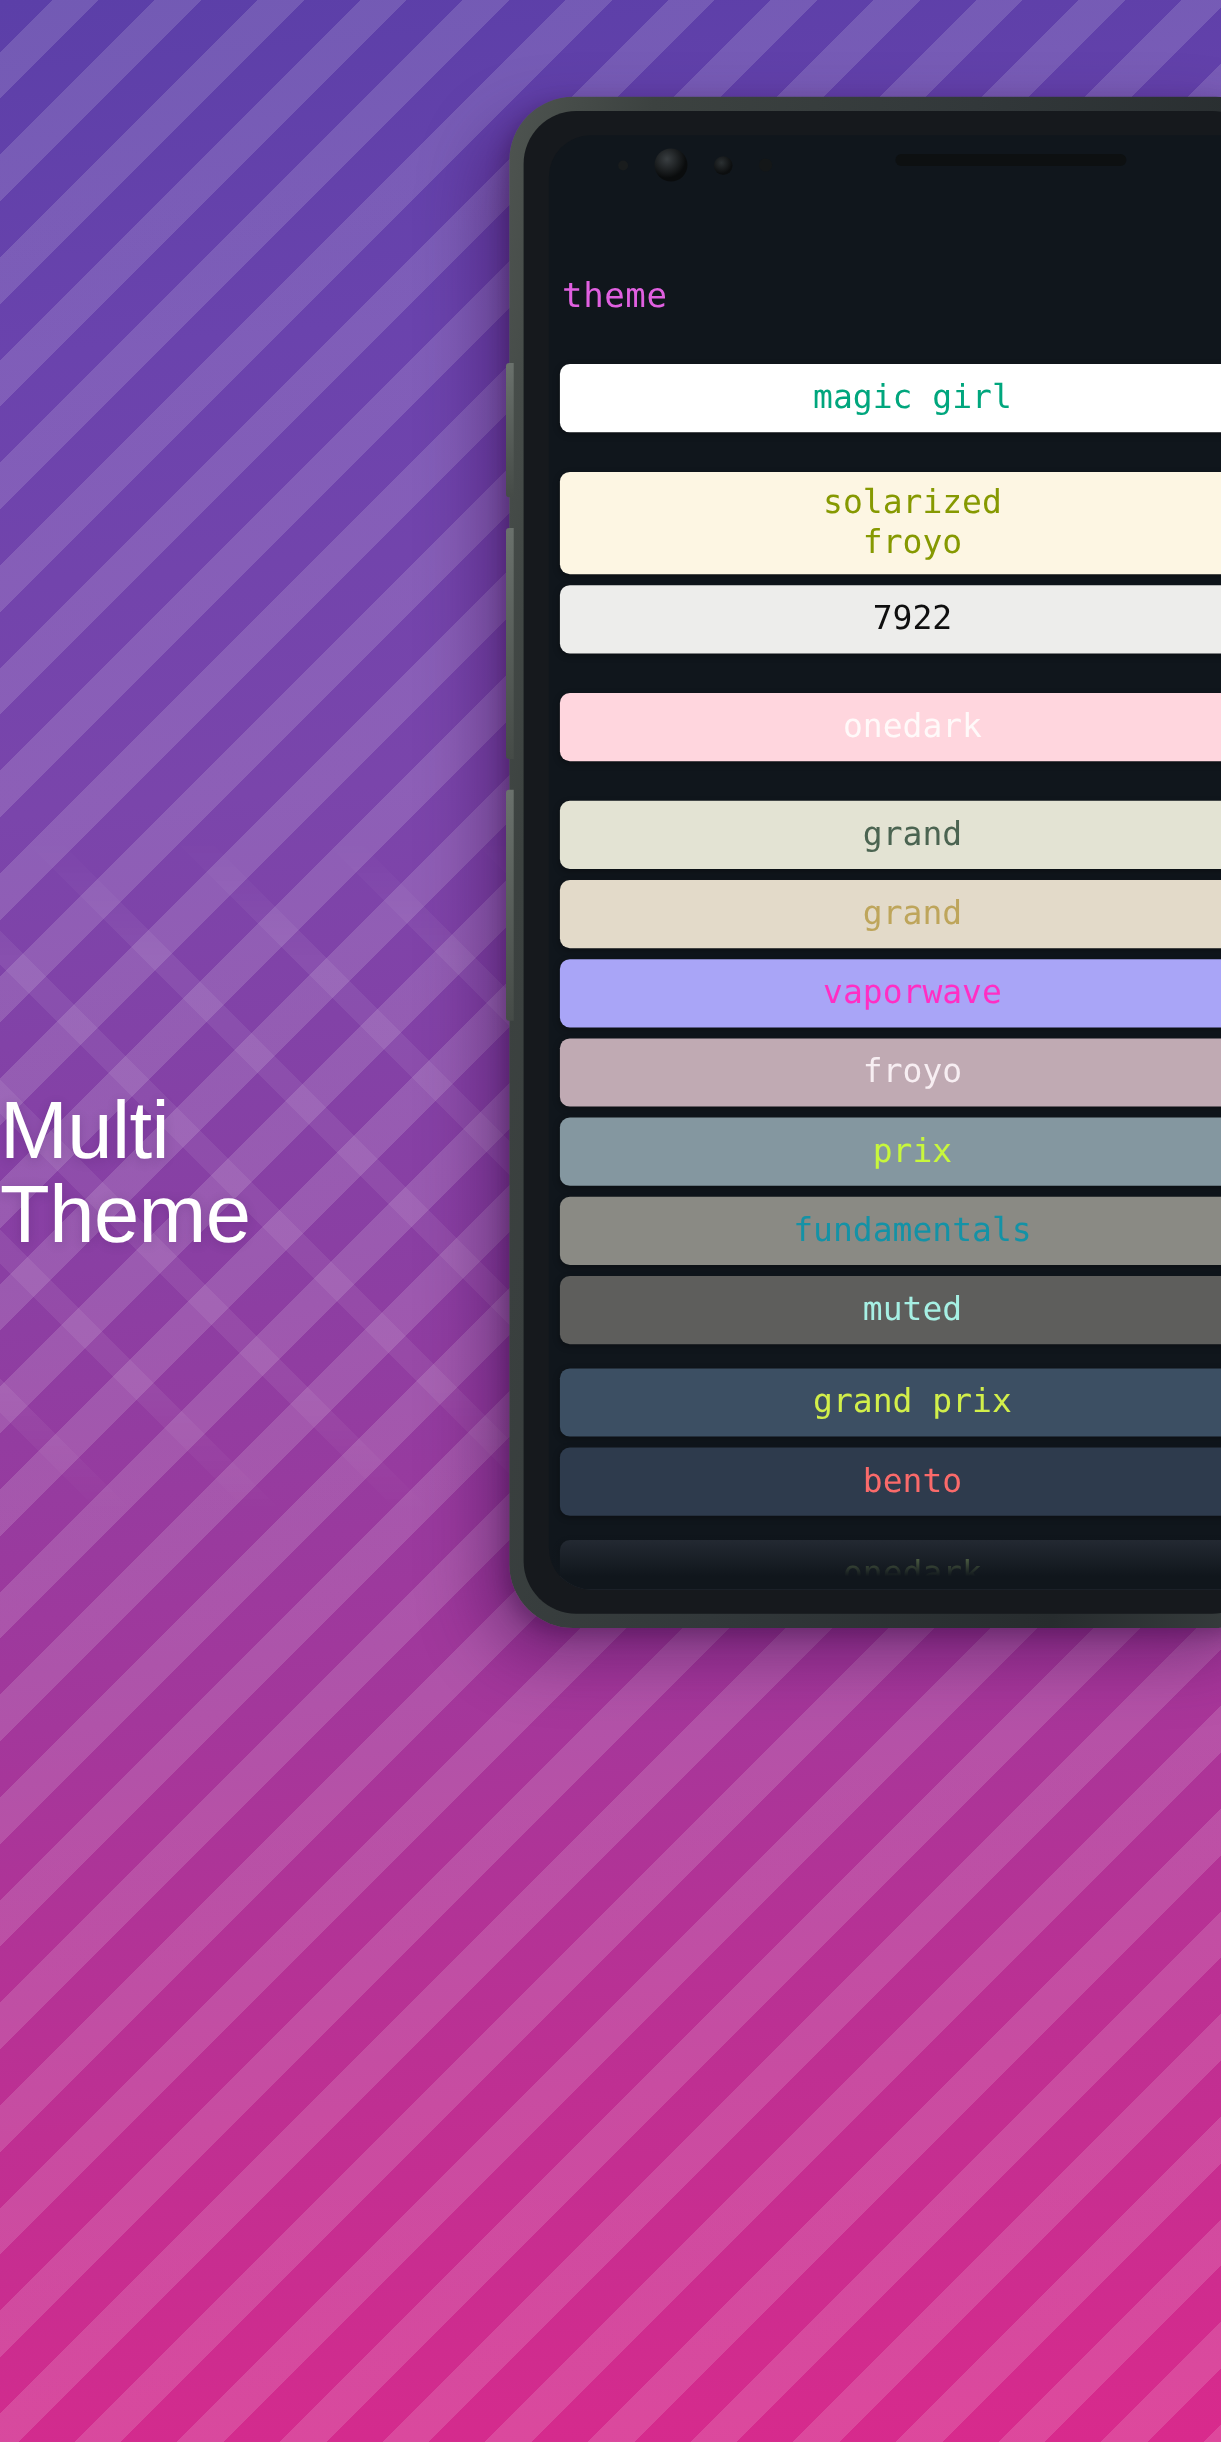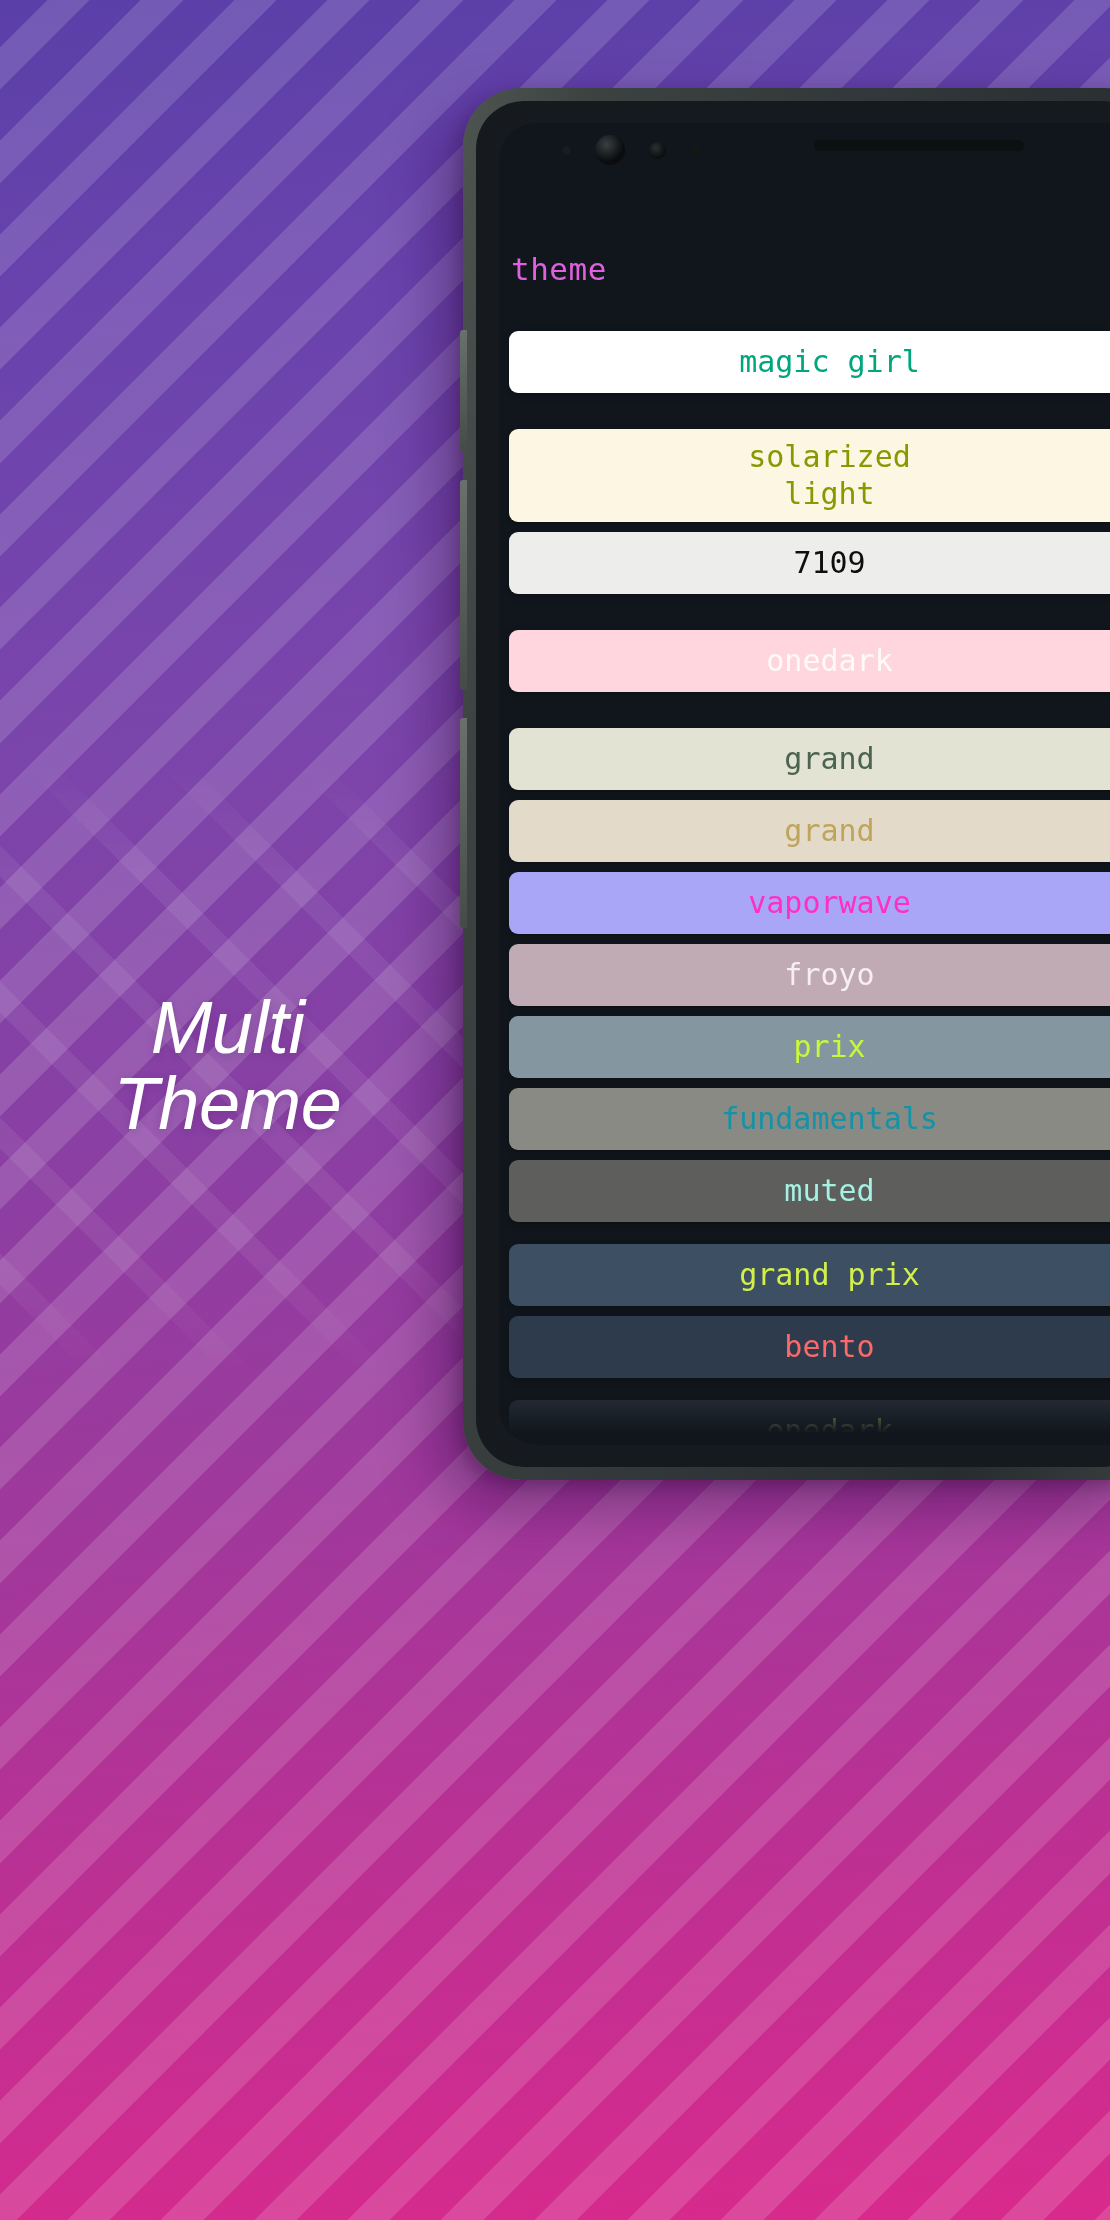--- a/index.html
+++ b/index.html
@@ -48,29 +48,27 @@
         rgba(255,255,255,0.00) 96px);
     -webkit-mask-image:linear-gradient(to bottom, transparent 0%, #000 18%, #000 80%, transparent 100%);
             mask-image:linear-gradient(to bottom, transparent 0%, #000 18%, #000 80%, transparent 100%);
   }
 
   
   #headline {
     position:absolute;
     left:0; top:990px;
     width:455px;
-    text-align:center;
     color:#ffffff;
     font-size:74px;
     line-height:1.03;
     font-weight:400;
     letter-spacing:-0.5px;
     text-shadow:0 2px 10px rgba(40,0,60,0.18);
     z-index:4;
-    font-style:italic;
   }
   #headline .l2 { display:block; }
 
   
   #phone {
     position:absolute;
     left:463px;
     top:88px;
     width:700px;
     height:1392px;
@@ -206,22 +204,22 @@
       <div id="earpiece"></div>
 
       <div id="screen">
         <div id="screen-scroll">
 
           <div id="screen-title">theme</div>
 
           <div class="theme-list" id="theme-list">
               <div class="theme-item gap-lg" style="background: rgb(255, 255, 255); color: rgb(0, 166, 125);"><span>magic girl</span></div>
               <div class="theme-item" style="background: rgb(253, 246, 227); color: rgb(134, 153, 1);"><span>solarized
-light</span></div>
-              <div class="theme-item gap-lg" style="background: rgb(237, 237, 235); color: rgb(15, 15, 15);"><span>7109</span></div>
+froyo</span></div>
+              <div class="theme-item gap-lg" style="background: rgb(237, 237, 235); color: rgb(15, 15, 15);"><span>7922</span></div>
               <div class="theme-item gap-lg" style="background: rgb(255, 214, 222); color: rgb(255, 249, 249);"><span>onedark</span></div>
               <div class="theme-item" style="background: rgb(227, 227, 211); color: rgb(75, 100, 81);"><span>grand</span></div>
               <div class="theme-item" style="background: rgb(227, 218, 201); color: rgb(190, 165, 91);"><span>grand</span></div>
               <div class="theme-item" style="background: rgb(169, 165, 247); color: rgb(255, 46, 196);"><span>vaporwave</span></div>
               <div class="theme-item" style="background: rgb(192, 170, 179); color: rgb(247, 238, 242);"><span>froyo</span></div>
               <div class="theme-item" style="background: rgb(132, 151, 160); color: rgb(200, 247, 60);"><span>prix</span></div>
               <div class="theme-item" style="background: rgb(138, 138, 132); color: rgb(20, 146, 166);"><span>fundamentals</span></div>
               <div class="theme-item gap-md" style="background: rgb(94, 94, 92); color: rgb(166, 240, 228);"><span>muted</span></div>
               <div class="theme-item" style="background: rgb(60, 79, 99); color: rgb(210, 239, 74);"><span>grand prix</span></div>
               <div class="theme-item gap-md" style="background: rgb(46, 59, 77); color: rgb(250, 106, 106);"><span>bento</span></div>

